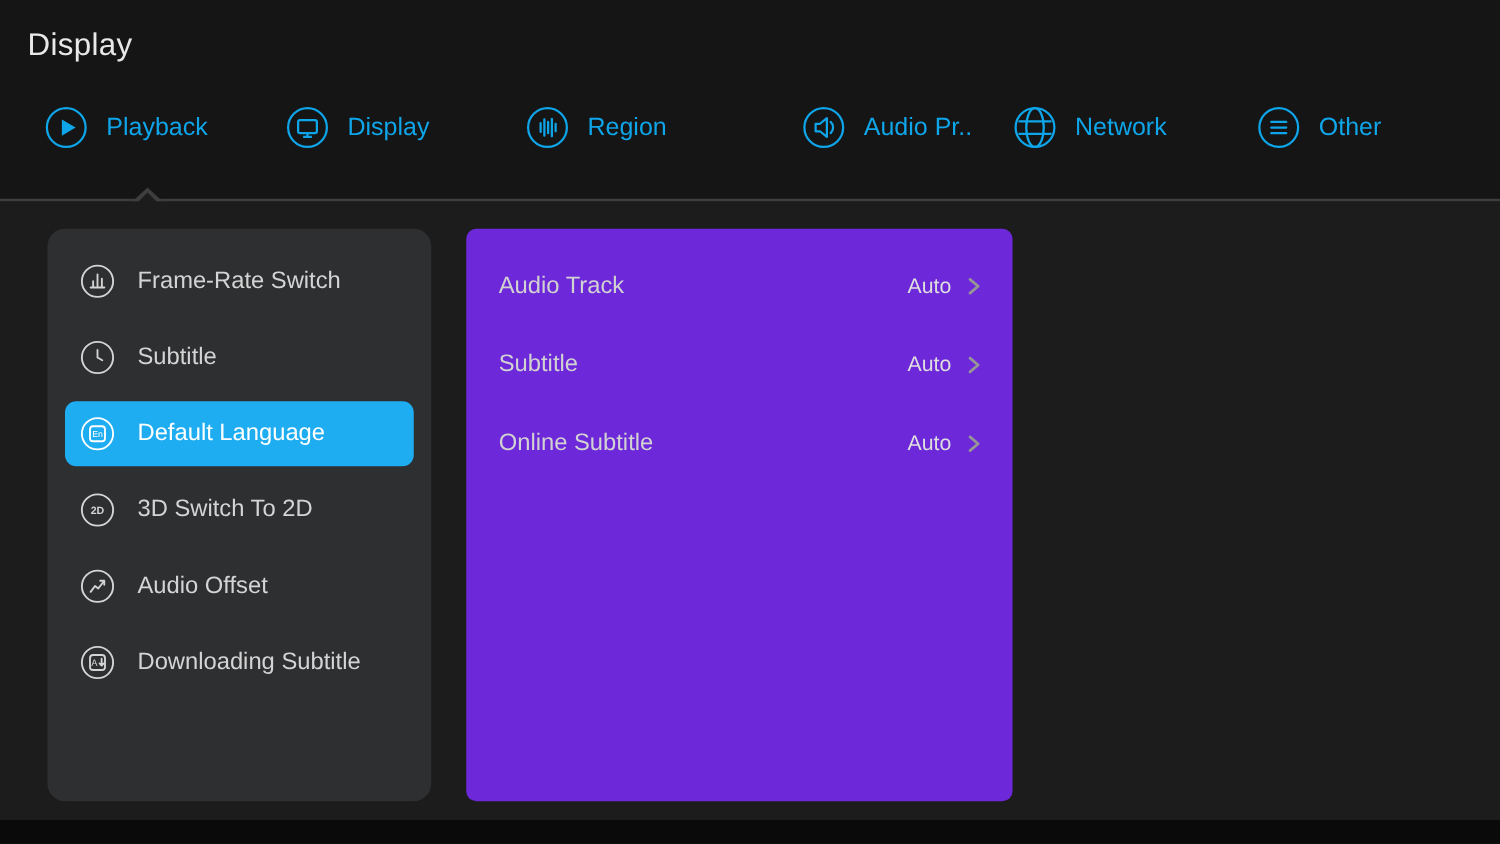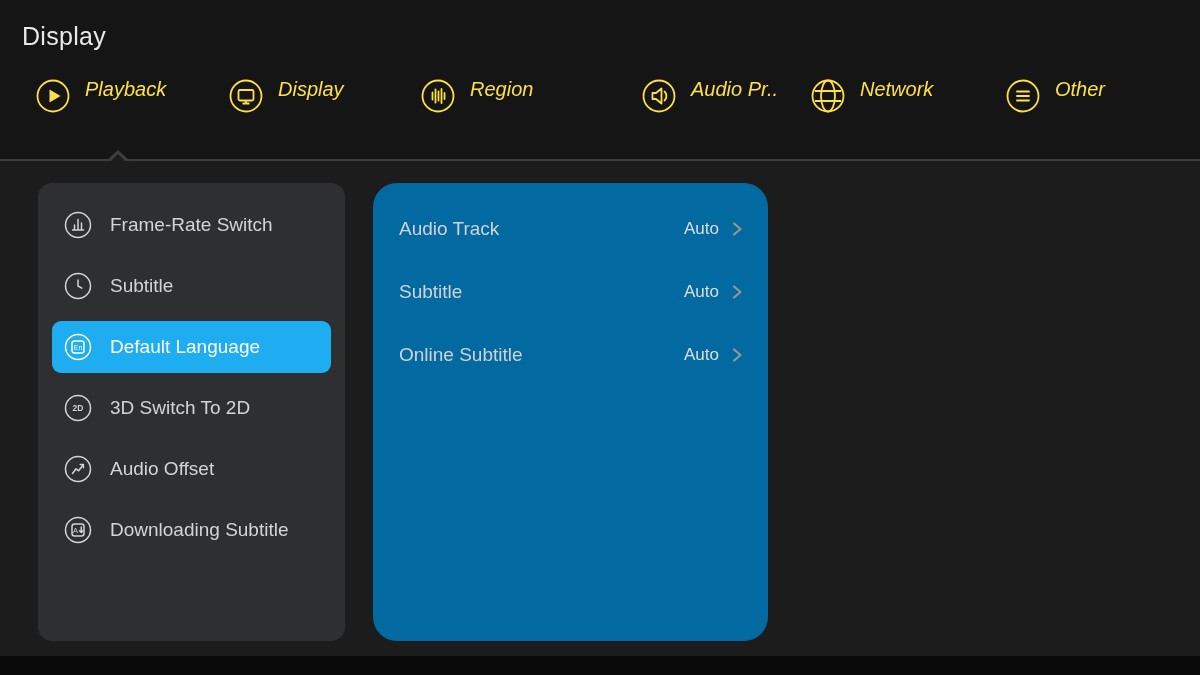--- a/index.html
+++ b/index.html
@@ -12,21 +12,21 @@
   }
   :root { --accent:#1fadf2; }
 
   
   .header-area { position:absolute; left:0; top:0; width:1200px; height:161px; background:#151516; }
   .main-area   { position:absolute; left:0; top:161px; width:1200px; height:495px; background:#1c1c1d; }
   .bottom-bar  { position:absolute; left:0; top:656px; width:1200px; height:19px; background:#0a0a0a; }
 
   
   .page-title { position:absolute; left:22px; top:22px; font-size:25px; color:#e8e8e8; letter-spacing:0.3px; }
-  .tab { position:absolute; top:78px; height:48px; display:flex; align-items:flex-start; gap:14px; color:#fde047; cursor:default;font-style:italic; }
+  .tab { position:absolute; top:78px; height:48px; display:flex; align-items:center; gap:14px; color:#0ea5e9; cursor:default; }
   .tab .tab-label { font-size:20px; }
   .tab svg { display:block; }
   .t-playback { left:35px; }
   .t-display  { left:228px; }
   .t-audio    { left:420px; }
   .t-audiopr  { left:641px; }
   .t-network  { left:810px; }
   .t-other    { left:1005px; }
 
   .divider { position:absolute; left:0; top:159px; width:1200px; height:0; border-top:2px solid #3e3e3e; }
@@ -44,22 +44,22 @@
     height:52px; margin:0 14px 9px 14px; border-radius:9px;
     display:flex; align-items:center; gap:17px; padding-left:11px;
     color:#d4d4d4; cursor:default;
   }
   .side-item .side-label { font-size:19px; }
   .side-item.selected { background:var(--accent); color:#ffffff; }
   .side-item svg { display:block; flex:0 0 auto; }
   .side-item svg text { fill:currentColor; stroke:none; }
 
   .detail-panel {
-    position:absolute; left:373px; top:183px; width:395px; height:458px;
-    background:#0369a1; border-radius:24px; padding-top:14px;
+    position:absolute; left:373px; top:183px; width:437px; height:458px;
+    background:#6d28d9; border-radius:8px; padding-top:14px;
   }
   .detail-row {
     height:63px; padding:0 24px 0 26px;
     display:flex; align-items:center; justify-content:space-between;
     cursor:default;
   }
   .detail-row .row-label { font-size:19px; color:#d2d2d2; }
   .row-right { display:flex; align-items:center; gap:11px; }
   .row-value { font-size:17px; color:#dedede; }
   .chev { display:block; }

